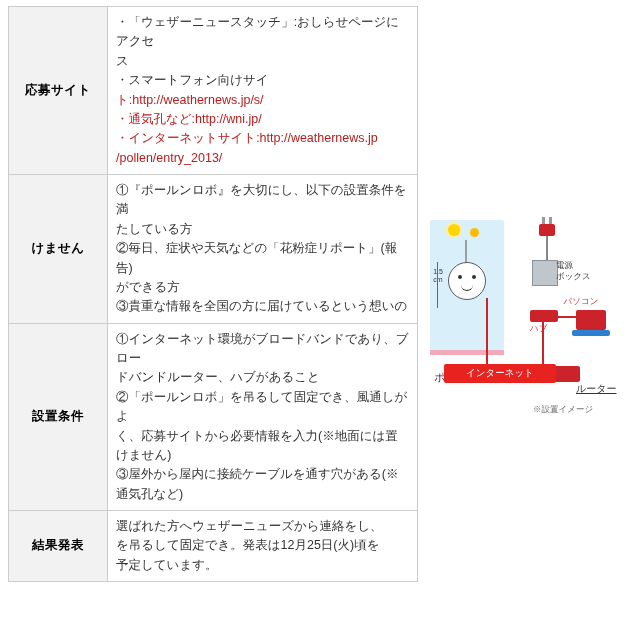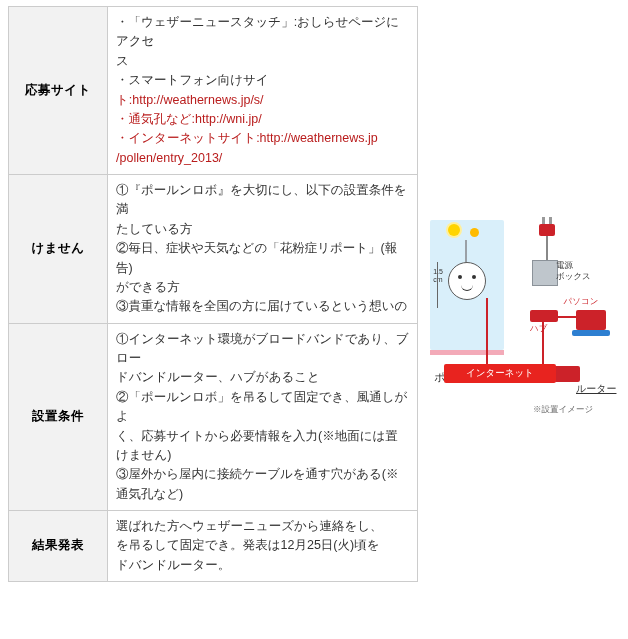--- a/index.html
+++ b/index.html
@@ -354,21 +354,21 @@
             <span class="line">③屋外から屋内に接続ケーブルを通す穴がある(※</span>
             <span class="line">通気孔など)</span>
           </td>
         </tr>
 
         <tr>
           <td class="label">結果発表</td>
           <td class="value">
             <span class="line">選ばれた方へウェザーニューズから連絡をし、</span>
             <span class="line">を吊るして固定でき。発表は12月25日(火)頃を</span>
-            <span class="line">ドバンドルーター。</span>
+            <span class="line">予定しています。</span>
           </td>
         </tr>
       </tbody>
     </table>
 
     <div class="illus-wrap">
       <div class="illus">
 
         <div class="sky"></div>
         <div class="sun"></div>

